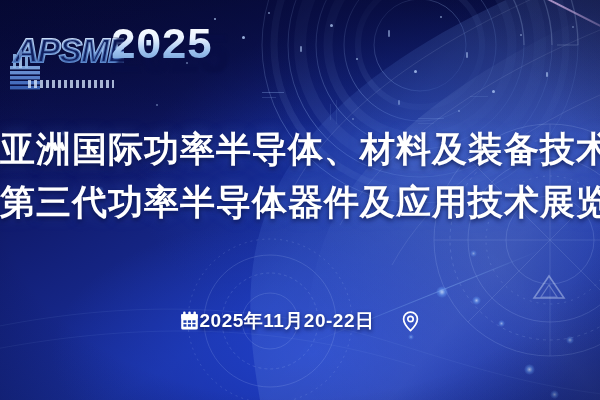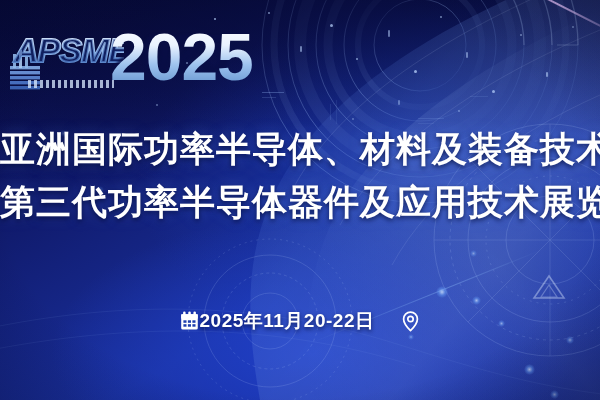--- a/index.html
+++ b/index.html
@@ -107,23 +107,23 @@
     width:86px;height:8px;
     background:repeating-linear-gradient(90deg,
       rgba(215,232,255,.85) 0px, rgba(215,232,255,.85) 3px,
       rgba(30,60,160,0) 3px, rgba(30,60,160,0) 6px);
     opacity:.9;
   }
 
   
   .year{
     position:absolute;left:110px;top:24px;
-    font-size:66px;font-weight:700;
+    font-size:44px;font-weight:700;
     letter-spacing:-1px;
-    font-family:Liberation Sans, sans-serif;
+    font-family:Liberation Mono, monospace;
     background:linear-gradient(180deg,#ffffff 0%,#eaf3ff 32%,#9dc2ee 62%,#5d8ecb 100%);
     -webkit-background-clip:text;background-clip:text;
     color:transparent;
     -webkit-text-fill-color:transparent;
     text-shadow:none;
     line-height:1;
   }
   .year-shadow{
     position:absolute;left:112px;top:26px;
     font-size:54px;font-weight:700;letter-spacing:-1px;

